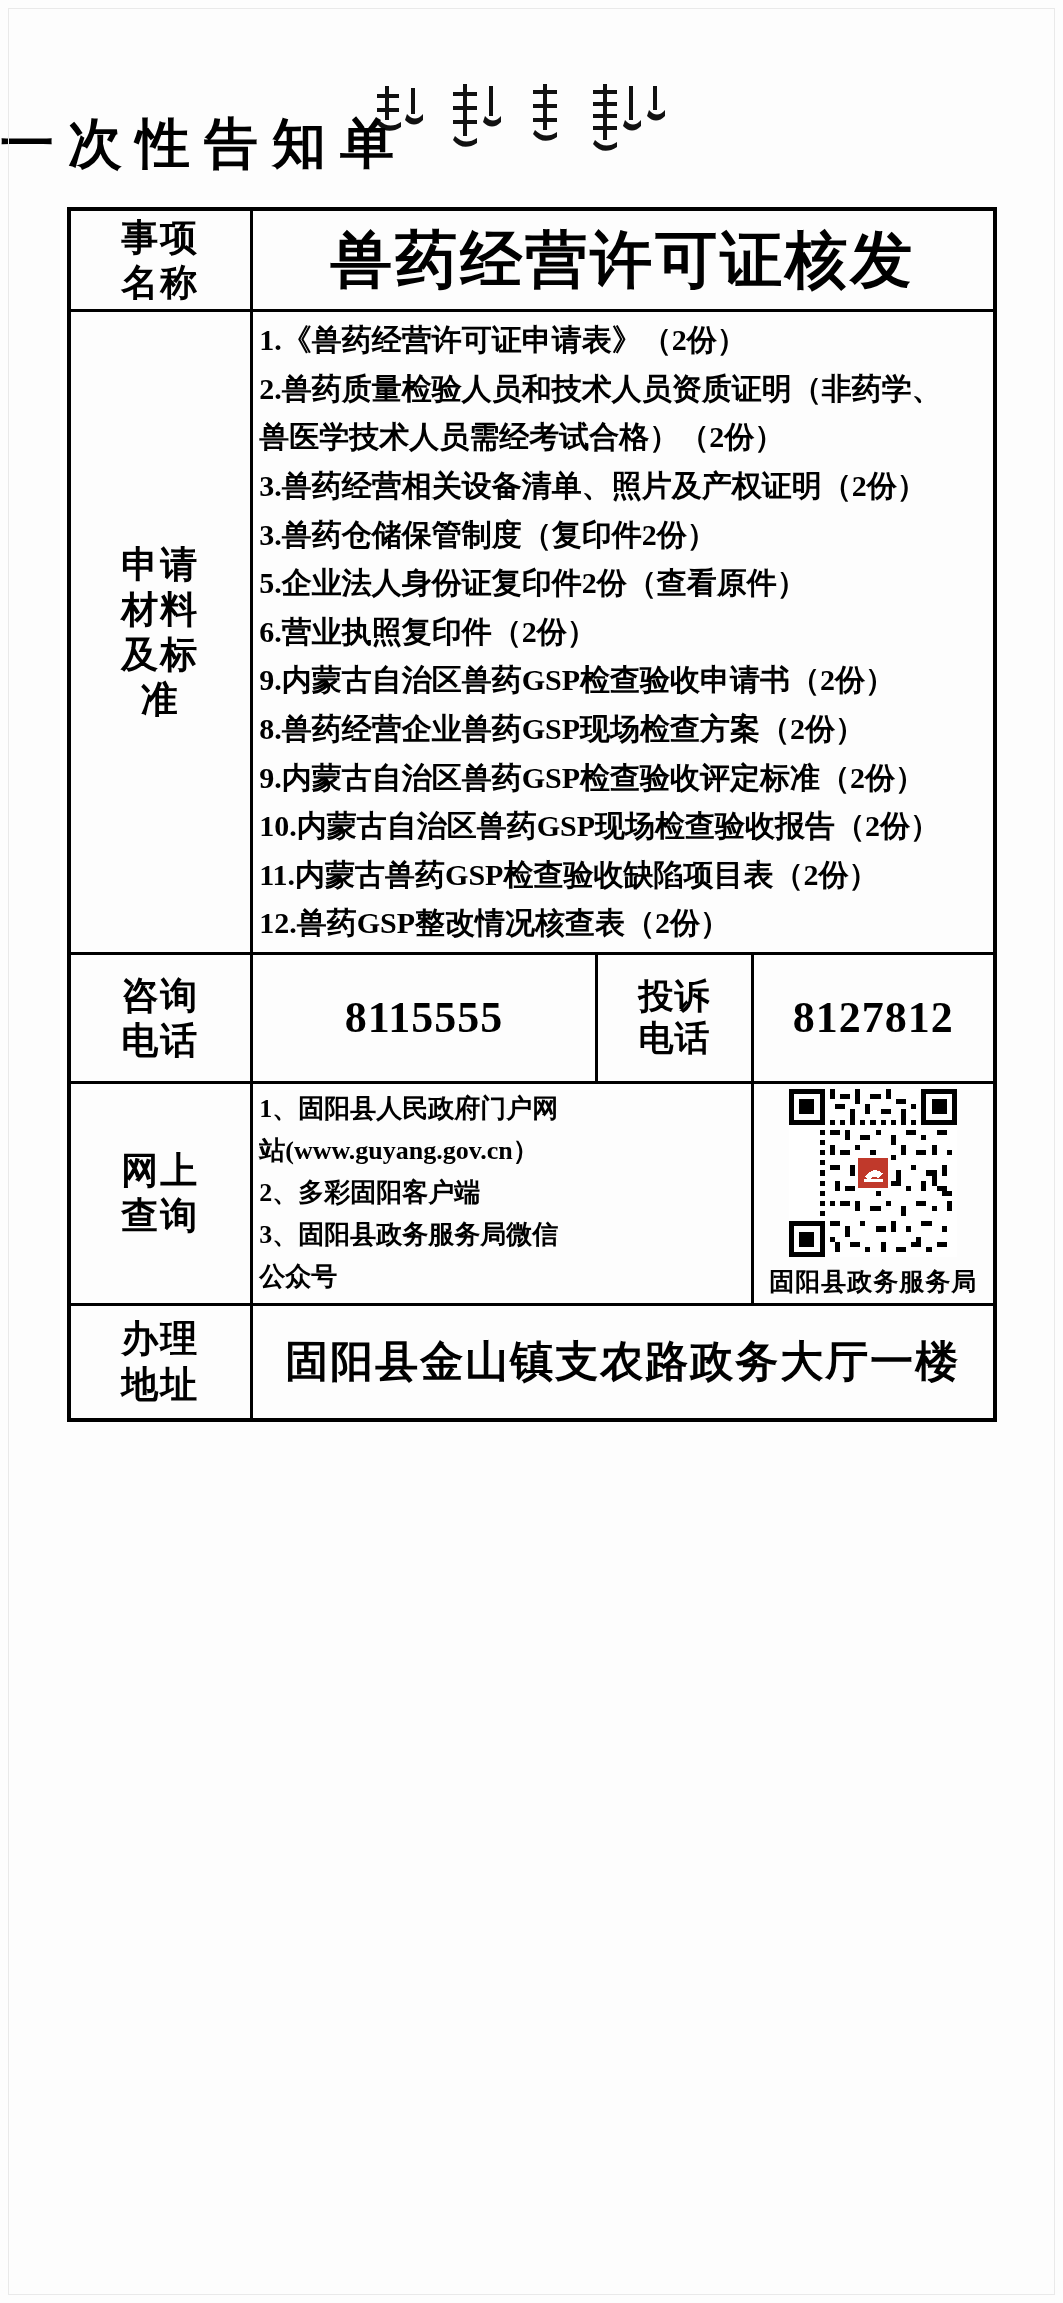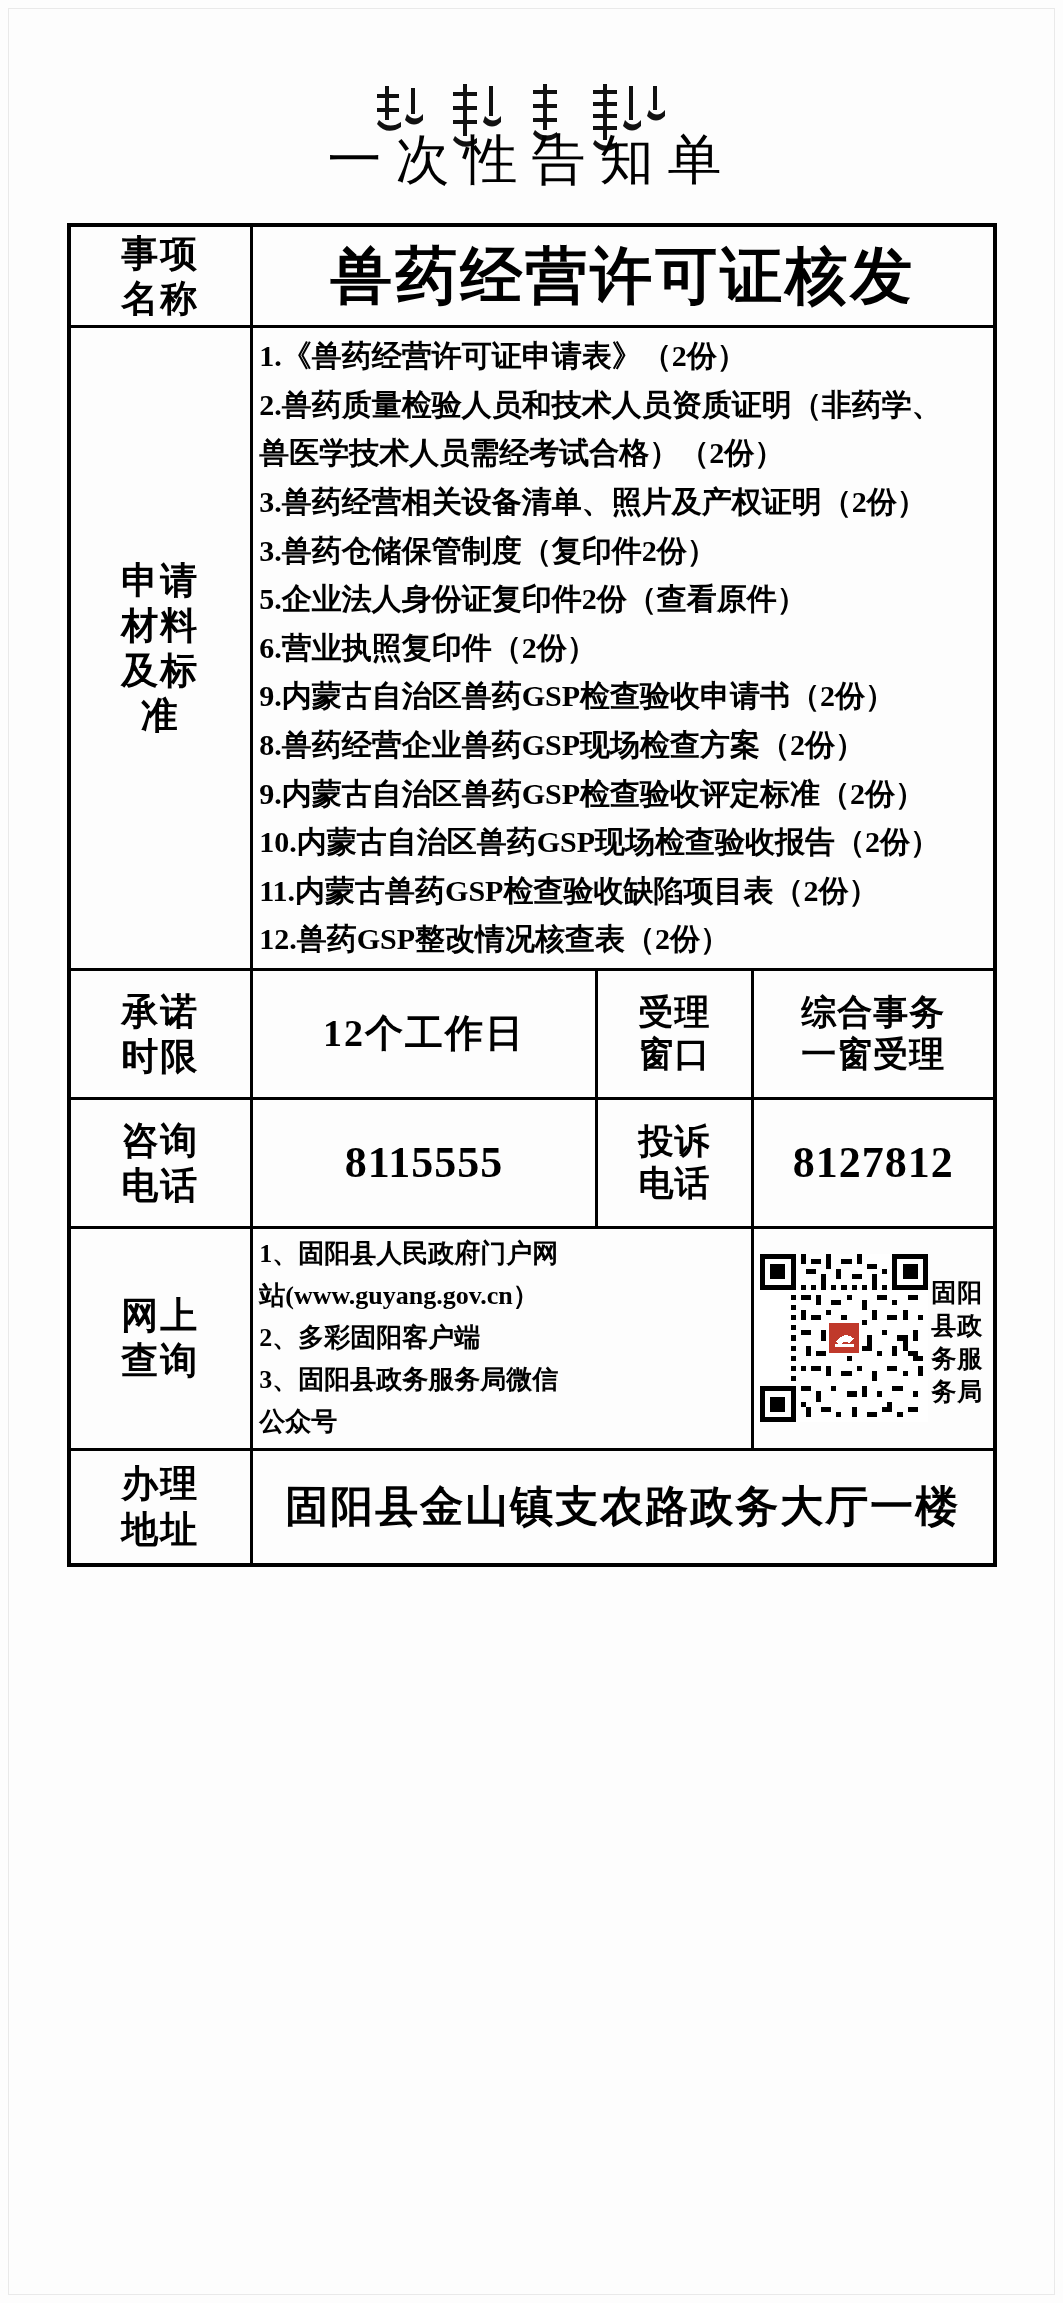--- a/index.html
+++ b/index.html
@@ -27,25 +27,24 @@
   
   .mongolian-title {
     text-align: center;
     padding-top: 78px;
     height: 96px;
     box-sizing: border-box;
   }
   .mongolian-title svg { display: inline-block; }
 
   .main-title {
-    text-align: center;
     font-size: 54px;
-    font-weight: normal;
+    font-weight: bold;
     letter-spacing: 14px;
-    margin-top: 28px;
+    margin-top: 12px;
     margin-bottom: 26px;
     font-family: "Liberation Serif", "DejaVu Serif", serif;
   }
 
   
   .doc-table {
     width: 930px;
     margin: 0 auto;
     border-collapse: collapse;
     table-layout: fixed;
@@ -121,21 +120,21 @@
     padding: 12px 8px 12px 12px;
     text-align: left;
     width: 400px;
   }
   .qr-cell {
     text-align: center;
     padding: 10px 6px 6px 6px;
   }
   .qr-wrap {
     display: flex;
-    flex-direction: row;
+    flex-direction: column;
     align-items: center;
     justify-content: flex-end;
   }
   .qr-code {
     width: 168px;
     height: 168px;
     position: relative;
     background: #ffffff;
   }
   .qr-caption {
@@ -252,35 +251,20 @@
           <div>6.营业执照复印件（2份）</div>
           <div>9.内蒙古自治区兽药GSP检查验收申请书（2份）</div>
           <div>8.兽药经营企业兽药GSP现场检查方案（2份）</div>
           <div>9.内蒙古自治区兽药GSP检查验收评定标准（2份）</div>
           <div>10.内蒙古自治区兽药GSP现场检查验收报告（2份）</div>
           <div>11.内蒙古兽药GSP检查验收缺陷项目表（2份）</div>
           <div>12.兽药GSP整改情况核查表（2份）</div>
         </td>
       </tr>
 
-      <tr>
-        <td class="label-cell">
-          <span class="lbl-line">承诺</span>
-          <span class="lbl-line">时限</span>
-        </td>
-        <td class="mid-value" style="height:118px">12个工作日</td>
-        <td class="sub-label">
-          <span class="lbl-line">受理</span>
-          <span class="lbl-line">窗口</span>
-        </td>
-        <td class="sub-label">
-          <span class="lbl-line">综合事务</span>
-          <span class="lbl-line">一窗受理</span>
-        </td>
-      </tr>
 
 
       <tr>
         <td class="label-cell">
           <span class="lbl-line">咨询</span>
           <span class="lbl-line">电话</span>
         </td>
         <td class="num-value" style="height:118px">8115555</td>
         <td class="sub-label">
           <span class="lbl-line">投诉</span>

